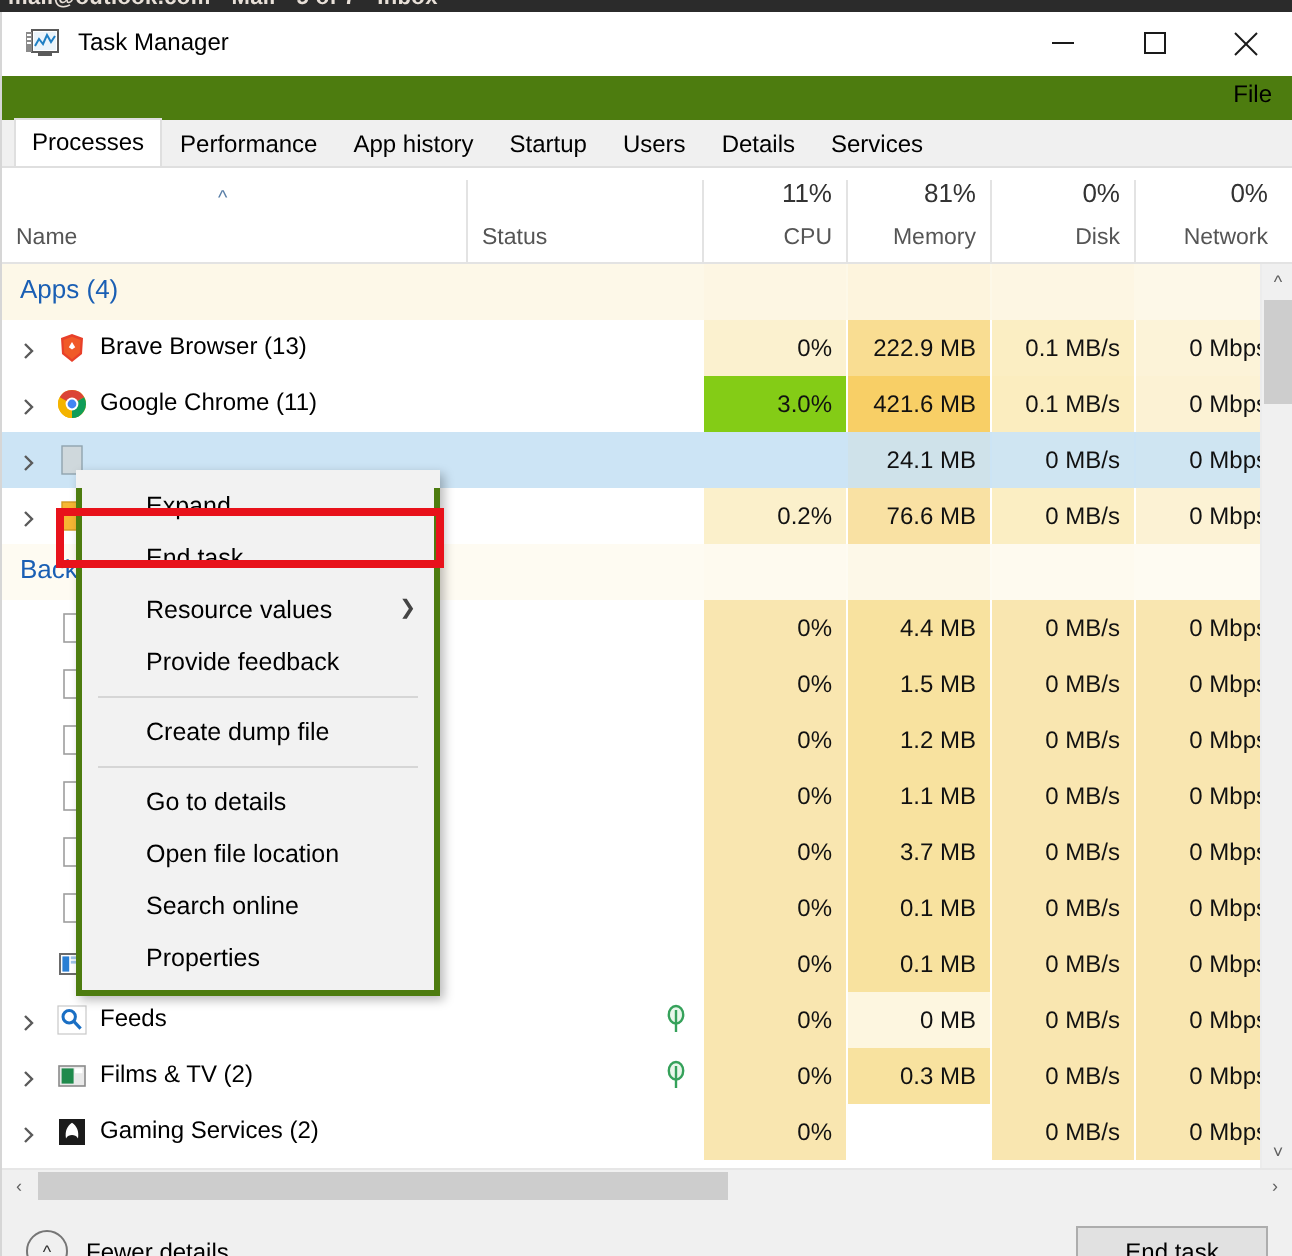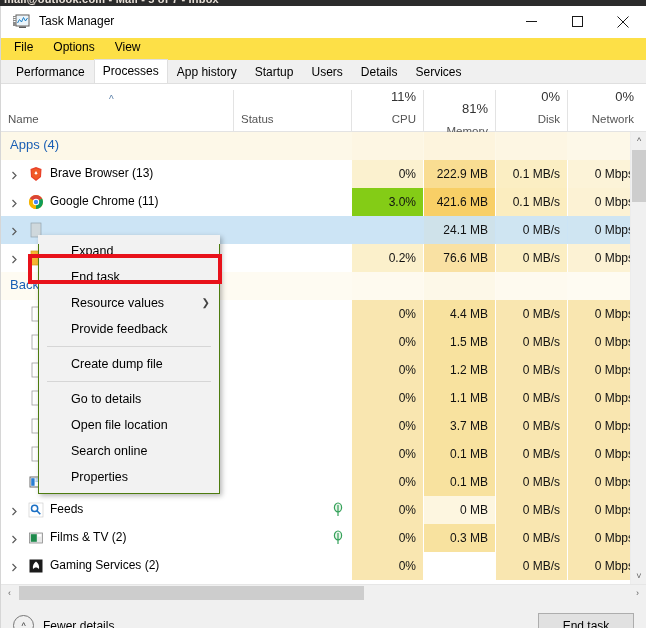--- a/index.html
+++ b/index.html
@@ -24,22 +24,22 @@
 
   
   .titlebar{position:relative;height:32px;background:#ffffff;}
   .tb-icon{position:absolute;left:12px;top:8px;width:17px;height:16px;}
   .tb-title{position:absolute;left:38px;top:8px;font-size:12px;color:#000;}
   .wbtns{position:absolute;right:0;top:0;display:flex;}
   .wbtn{width:46px;height:31px;display:flex;align-items:center;justify-content:center;}
   .wbtn svg{display:block;}
 
   
-  .menubar{position:relative;height:22px;background:#fde047;padding-left:10px;
-    display:flex;align-items:flex-start;gap:0;}
+  .menubar{position:relative;height:22px;background:#4d7c0f;padding-left:10px;
+    display:flex;align-items:flex-end;gap:0;flex-direction:column;}
   .menubar .mi{font-size:12px;color:#000;padding:2px 10px;}
   .menubar .mi:first-child{padding-left:3px;}
 
   
   .tabstrip{position:relative;height:24px;background:#f0f0f0;
     padding-left:6px;display:flex;align-items:flex-end;
     border-bottom:1px solid #dfdfdf;box-sizing:border-box;}
   .tab{font-size:12px;color:#000;padding:4px 8px 4px 8px;height:23px;
     box-sizing:border-box;background:#f0f0f0;border:1px solid transparent;
     border-bottom:none;line-height:15px;}
@@ -92,21 +92,21 @@
   .fewer .circ{width:19px;height:19px;border:1px solid #767676;border-radius:50%;
     display:flex;align-items:center;justify-content:center;color:#333;font-size:9px;}
   .fewer .ftxt{font-size:12px;color:#000;}
   .endtaskbtn{position:absolute;right:12px;top:12px;width:96px;height:26px;
     background:#e1e1e1;border:1px solid #adadad;font-size:12px;color:#000;
     display:flex;align-items:center;justify-content:center;box-sizing:border-box;}
   u{text-decoration:underline;}
 
   
   .ctxmenu{position:absolute;left:37px;top:229px;width:182px;
-    background:#f2f2f2;border:1px solid #4d7c0f;
+    background:#f2f2f2;border:3px solid #4d7c0f;
     box-shadow:2px 2px 5px rgba(0,0,0,.28);z-index:40;
     padding:2px 0 3px 0;box-sizing:border-box;}
   .ctxitem{position:relative;height:26px;line-height:26px;
     padding-left:32px;font-size:12.5px;color:#000;white-space:nowrap;}
   .ctxitem .sub{position:absolute;right:9px;top:0;font-size:10px;color:#444;}
   .ctxsep{height:1px;background:#d6d6d6;margin:4px 8px;}
   .ctxmask{position:absolute;left:37px;top:229px;width:182px;height:9px;
     background:#f2f2f2;z-index:41;}
   .redbox{position:absolute;left:27px;top:248px;width:194px;height:30px;
     border:4px solid #e8121b;box-sizing:border-box;z-index:60;}
@@ -157,22 +157,22 @@
       </div>
     </div>
 
     <div class="menubar">
       <span class="mi">File</span>
       <span class="mi">Options</span>
       <span class="mi">View</span>
     </div>
 
     <div class="tabstrip">
+      <div class="tab active">Processes</div>
       <div class="tab">Performance</div>
-      <div class="tab active">Processes</div>
       <div class="tab">App history</div>
       <div class="tab">Startup</div>
       <div class="tab">Users</div>
       <div class="tab">Details</div>
       <div class="tab">Services</div>
     </div>
 
     <div class="listhdr">
       <span class="sortcaret">^</span>
 
@@ -185,21 +185,21 @@
         <span class="lbl">Status</span>
       </div>
       <div class="hdiv" style="left:350px;"></div>
 
       <div class="hcell num" style="left:351px;width:71px;">
         <span class="pct">11%</span>
         <span class="lbl">CPU</span>
       </div>
       <div class="hdiv" style="left:422px;"></div>
 
-      <div class="hcell num" style="left:423px;width:71px;margin-top:12px;">
+      <div class="hcell num" style="left:423px;width:71px;">
         <span class="pct">81%</span>
         <span class="lbl">Memory</span>
       </div>
       <div class="hdiv" style="left:494px;"></div>
 
       <div class="hcell num" style="left:495px;width:71px;">
         <span class="pct">0%</span>
         <span class="lbl">Disk</span>
       </div>
       <div class="hdiv" style="left:566px;"></div>

